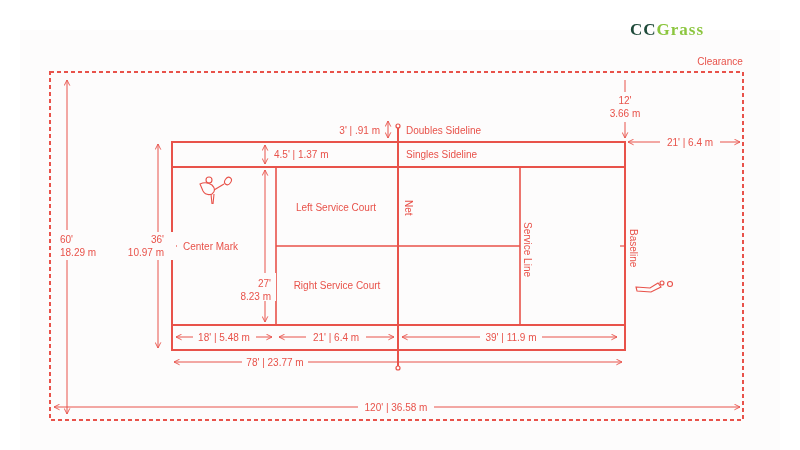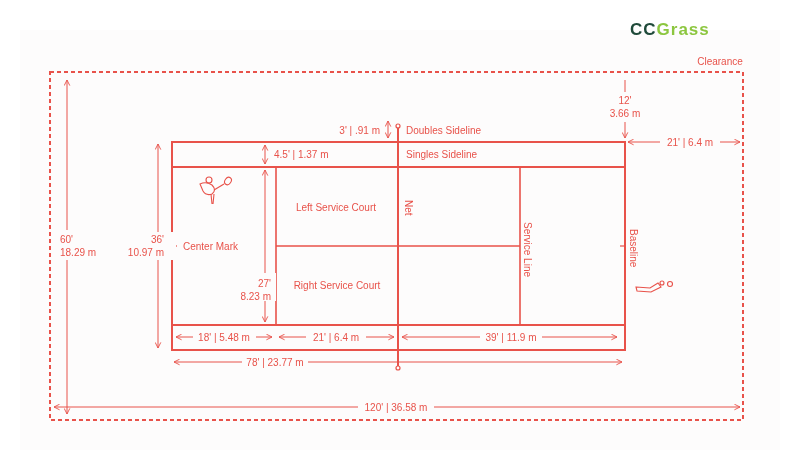--- a/index.html
+++ b/index.html
@@ -1,20 +1,20 @@
 <!DOCTYPE html>
 <html><head>
 <meta charset="utf-8">
 <style>
   html, body { margin:0; padding:0; background:#ffffff; }
   body { width:800px; height:450px; position:relative; overflow:hidden; font-family:"Liberation Sans", sans-serif; }
   .panel { position:absolute; left:20px; top:30px; width:760px; height:420px; background:#fdfcfc; }
   svg { position:absolute; left:0; top:0; }
   .lbl { font-family:"Liberation Sans", sans-serif; font-size:10px; fill:#e8524a; }
-  .logo { position:absolute; left:630px; top:20px; font-family:Liberation Sans, sans-serif; font-size:17px; font-weight:bold; letter-spacing:1px; }
+  .logo { position:absolute; left:630px; top:20px; font-family:Liberation Serif, serif; font-size:17px; font-weight:bold; letter-spacing:1px; }
   .logo .cc { color:#1f4a3a; }
   .logo .gr { color:#8cc63f; }
 </style>
 </head>
 <body>
 
 <div class="panel"></div>
 
 <div class="logo"><span class="cc">CC</span><span class="gr">Grass</span></div>
 

